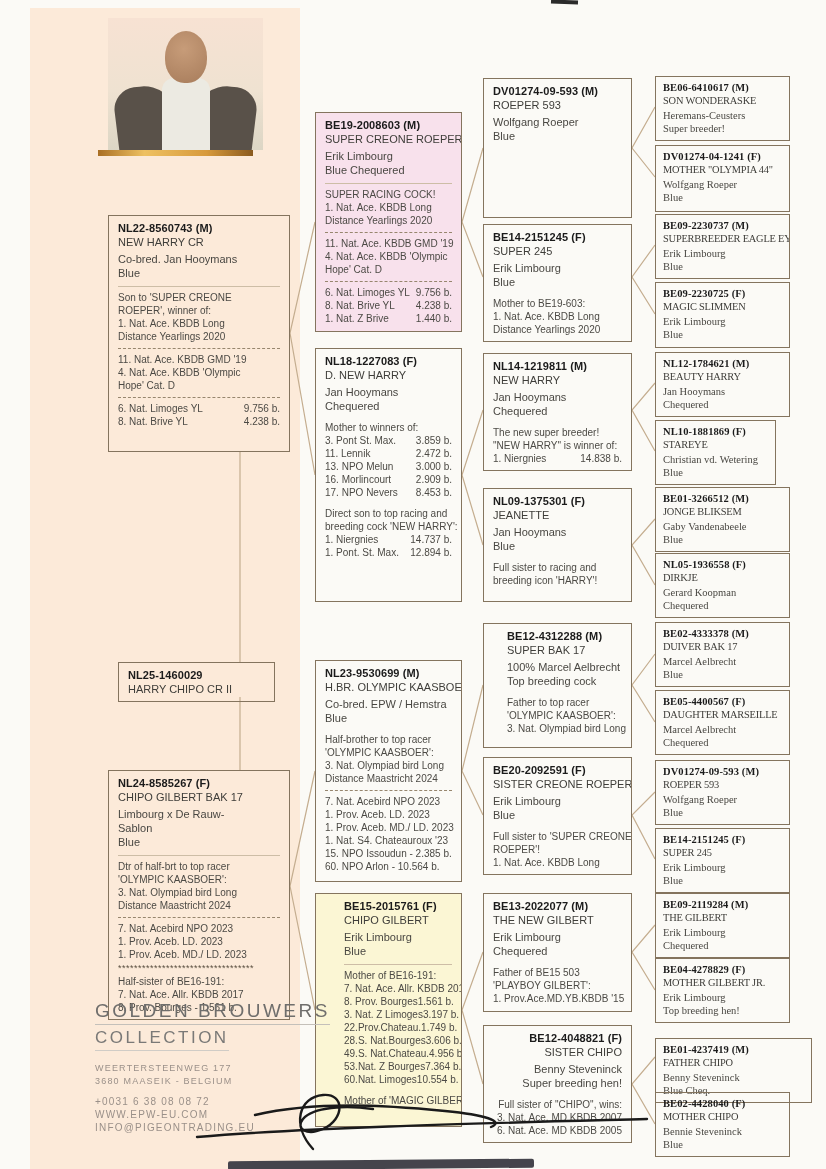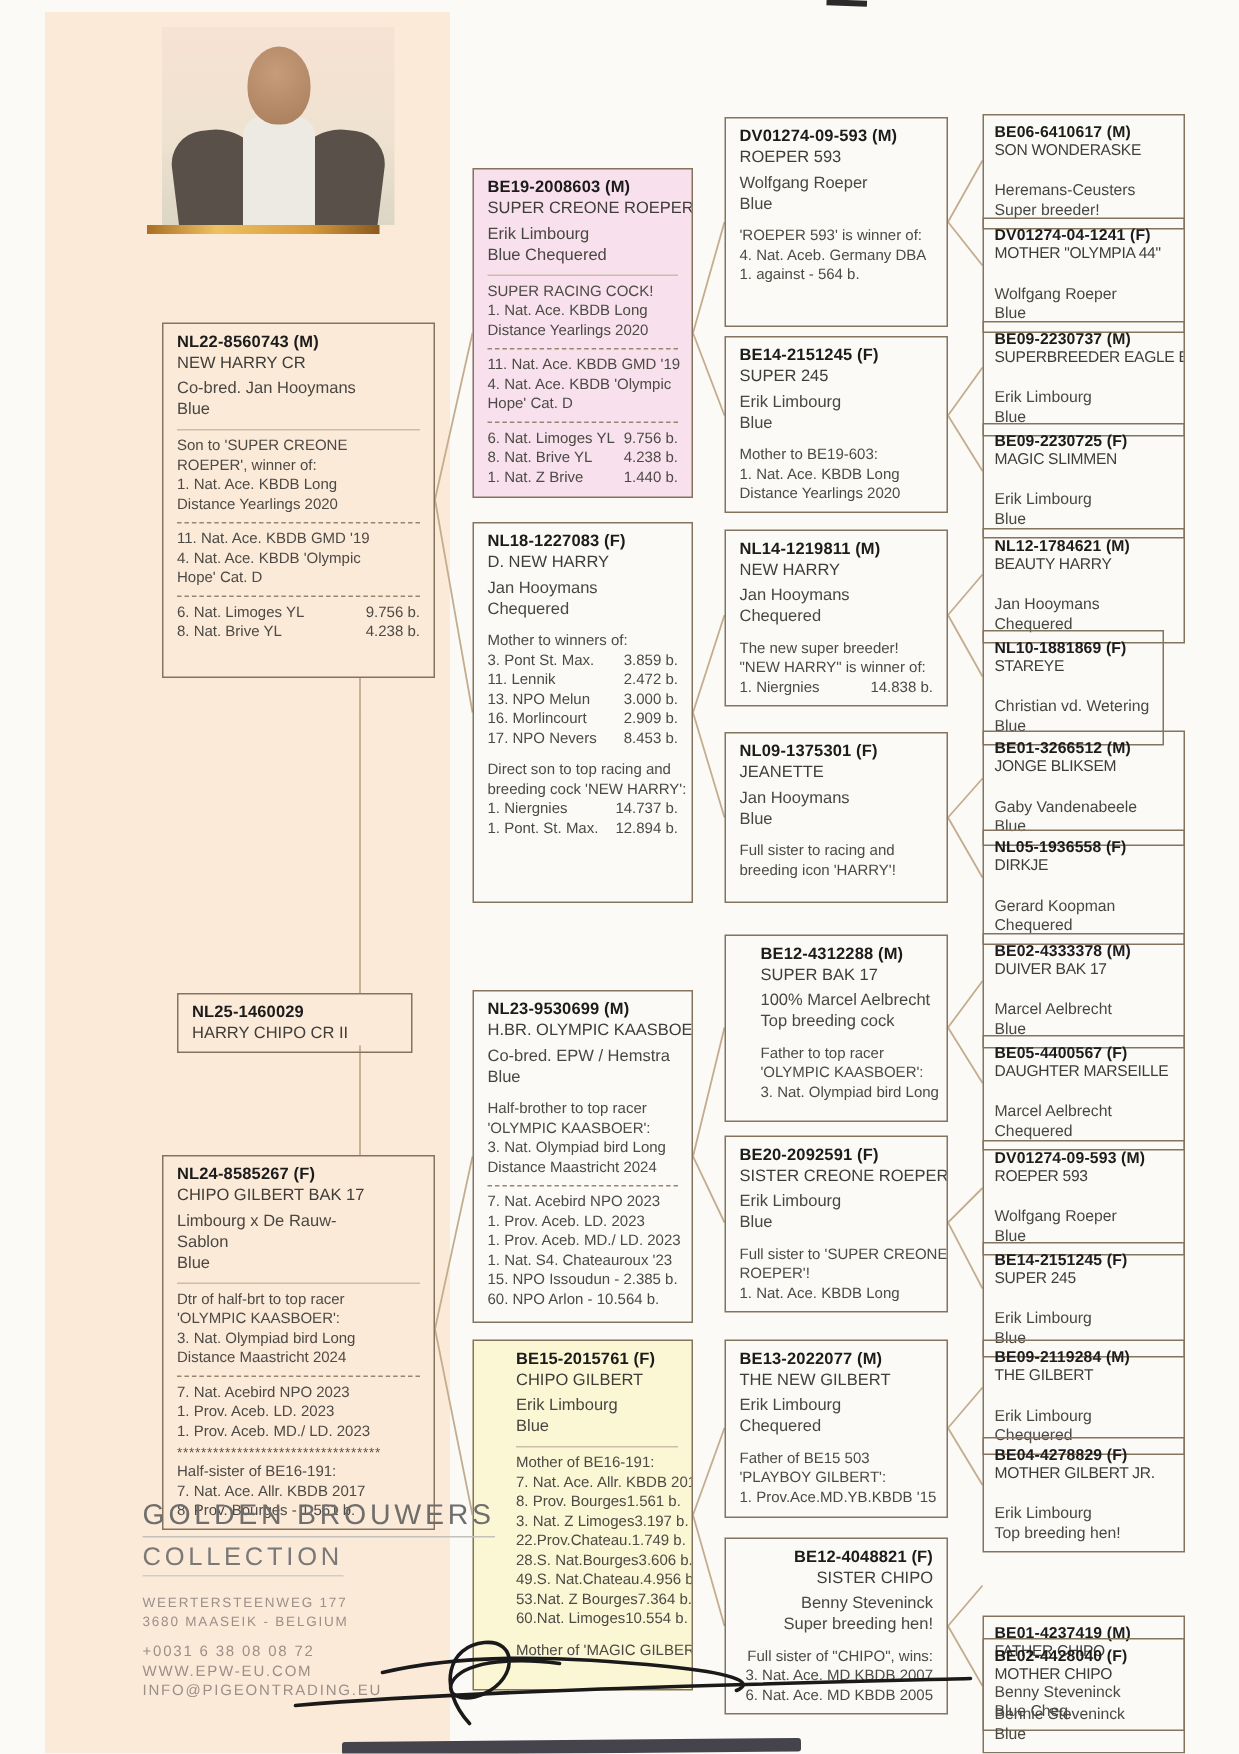--- a/index.html
+++ b/index.html
@@ -35,24 +35,24 @@
   .br{font-size:11px;line-height:14px;color:#494742;margin-top:3px;}
   .br div{white-space:nowrap;}
   .sec{font-size:10px;line-height:13px;color:#4c4a45;}
   .sec .line{white-space:nowrap;}
   .row{display:flex;justify-content:space-between;white-space:nowrap;}
   .sep-solid{border-top:1px solid #cdbda6;margin:6px 0 4px;}
   .sep-dashed{border-top:1px dashed #97866e;margin:5px 0 4px;}
   .sep-none{margin-top:8px;}
   .sep-stars{font-size:9px;line-height:9px;letter-spacing:.5px;color:#5a4f40;margin:3px 0 2px;
     white-space:nowrap;overflow:hidden;}
-  .box.small{padding:5px 7px;}
+  .box.small{padding:5px 7px;font-family:Liberation Serif, serif;}
   .box.small .hd{font-size:10.5px;line-height:12px;}
   .box.small .nm{font-size:10.4px;line-height:13px;letter-spacing:-.2px;}
-  .box.small .br{font-size:10.5px;line-height:13px;margin-top:14px;}
+  .box.small .br{font-size:10.5px;line-height:13px;margin-top:2px;}
   
   .brand1{position:absolute;left:95px;top:1000px;font-size:19px;letter-spacing:2.5px;color:#6f6e6c;
     border-bottom:1px solid #c4c0ba;padding-bottom:2px;}
   .brand2{position:absolute;left:95px;top:1028px;font-size:17px;letter-spacing:2.5px;color:#7a7977;
     border-bottom:1px solid #d0ccc6;padding-bottom:2px;}
   .addr{position:absolute;left:95px;top:1062px;font-size:9px;letter-spacing:1.2px;line-height:13px;color:#9a9089;}
   .contact{position:absolute;left:95px;top:1095px;font-size:10px;letter-spacing:1.2px;line-height:13px;color:#9a9089;}
   .sig{position:absolute;left:195px;top:1085px;}
   .artifact-bottom{position:absolute;left:228px;top:1160px;width:306px;height:9px;background:#45444c;
     border-radius:2px;transform:rotate(-.5deg);}
@@ -306,25 +306,20 @@
         </div>
       </div>
       <div class="box" style="left: 483px; top: 78px; width: 149px; min-height: 140px;">
         <div class="hd">DV01274-09-593 (M)</div>
         <div class="nm">ROEPER 593</div>
         <div class="br">
           <div>Wolfgang Roeper</div>
           <div>Blue</div>
         </div>
         <div class="sep-none"></div>
-        <div class="sec">
-          <div class="line">'ROEPER 593' is winner of:</div>
-          <div class="line">4. Nat. Aceb. Germany DBA</div>
-          <div class="line">1. against - 564 b.</div>
-        </div>
       </div>
       <div class="box" style="left: 483px; top: 224px; width: 149px; min-height: 108px;">
         <div class="hd">BE14-2151245 (F)</div>
         <div class="nm">SUPER 245</div>
         <div class="br">
           <div>Erik Limbourg</div>
           <div>Blue</div>
         </div>
         <div class="sep-none"></div>
         <div class="sec">
@@ -524,21 +519,21 @@
         </div>
       </div>
       <div class="box small" style="left: 655px; top: 958px; width: 135px; min-height: 64px;">
         <div class="hd">BE04-4278829 (F)</div>
         <div class="nm">MOTHER GILBERT JR.</div>
         <div class="br">
           <div>Erik Limbourg</div>
           <div>Top breeding hen!</div>
         </div>
       </div>
-      <div class="box small" style="left: 655px; top: 1077px; width: 135px; min-height: 64px;">
+      <div class="box small" style="left: 655px; top: 1038px; width: 157px; min-height: 64px;">
         <div class="hd">BE01-4237419 (M)</div>
         <div class="nm">FATHER CHIPO</div>
         <div class="br">
           <div>Benny Steveninck</div>
           <div>Blue Cheq.</div>
         </div>
       </div>
       <div class="box small" style="left: 655px; top: 1092px; width: 135px; min-height: 65px;">
         <div class="hd">BE02-4428040 (F)</div>
         <div class="nm">MOTHER CHIPO</div>

